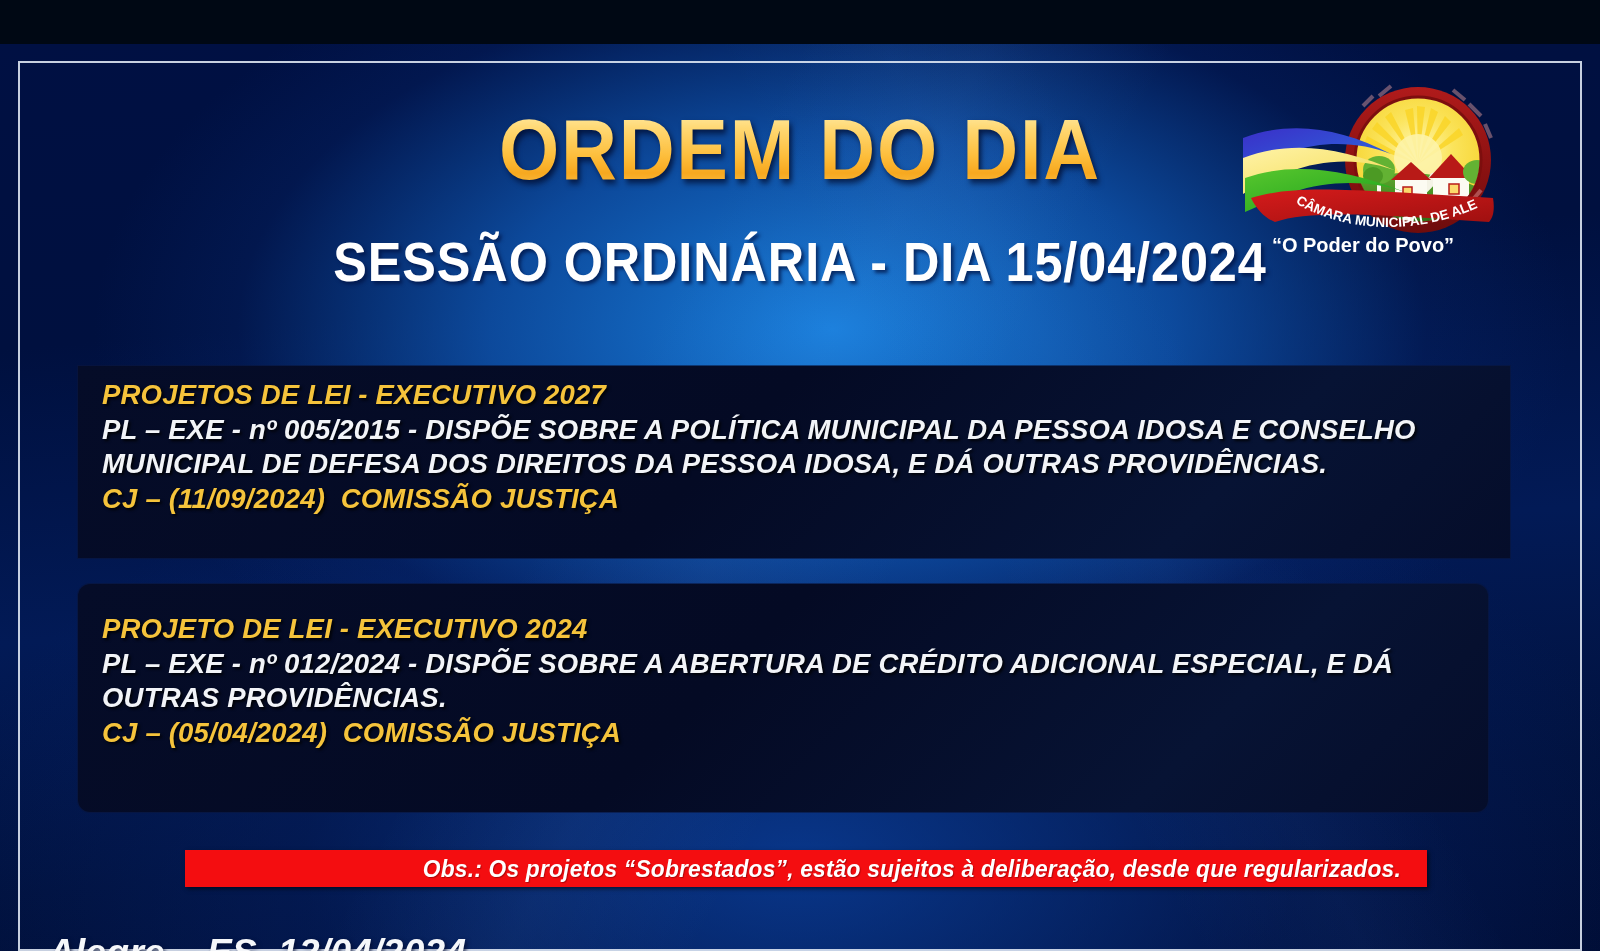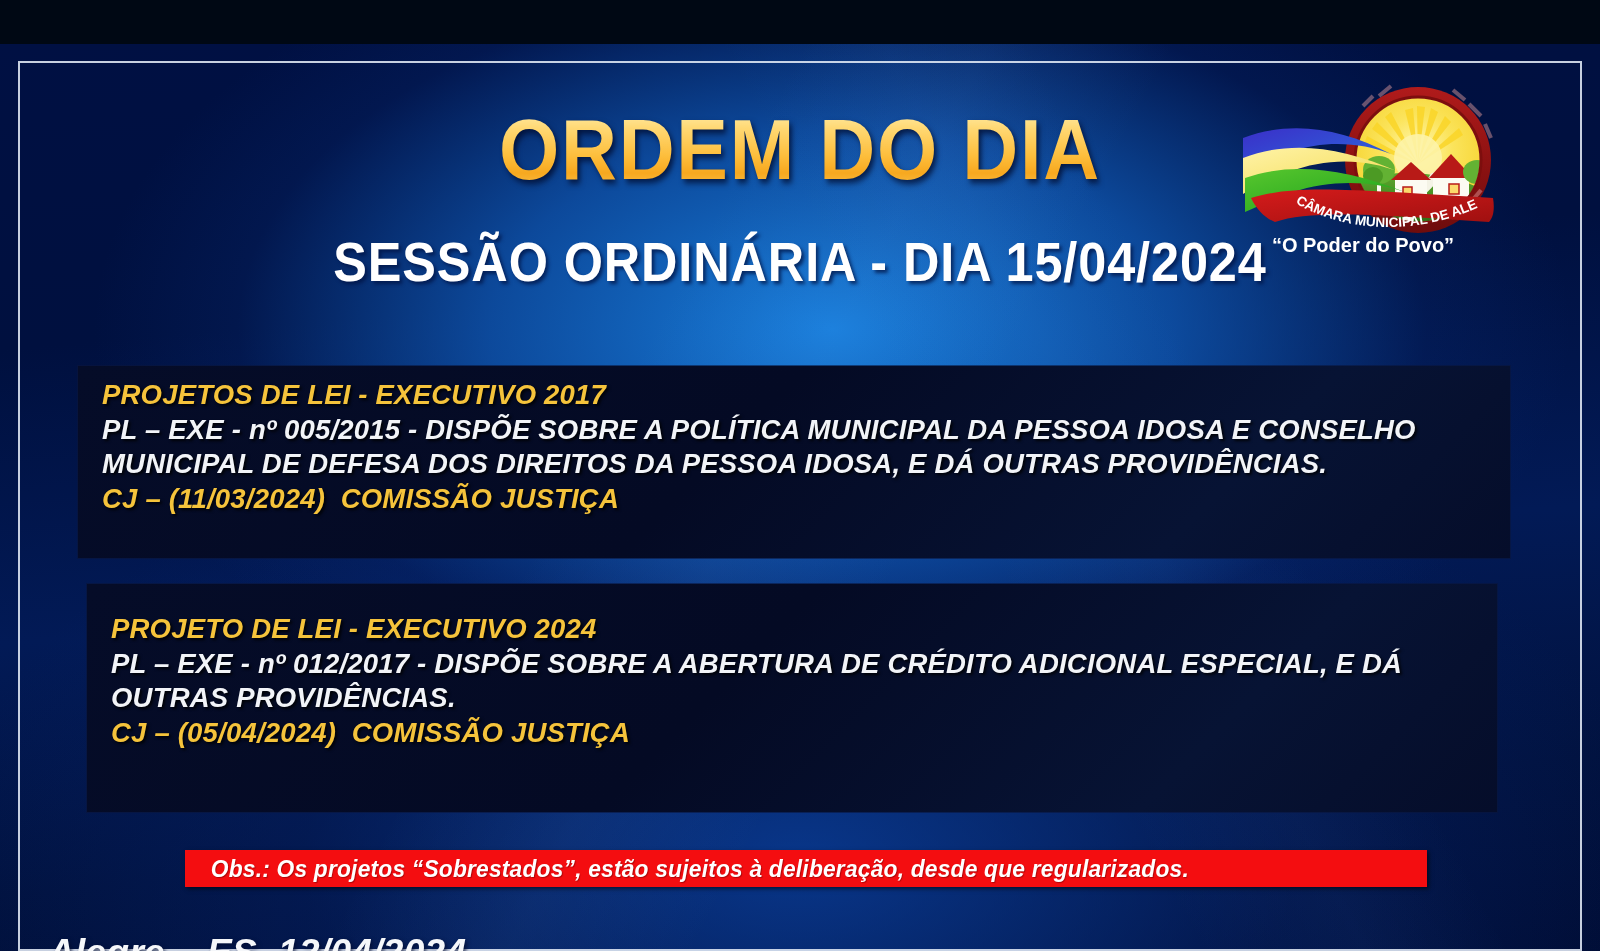--- a/index.html
+++ b/index.html
@@ -72,21 +72,21 @@
     text-shadow: 3px 3px 4px rgba(0,20,70,0.75);
   }
 
   
   .panel {
     position: absolute;
     background: linear-gradient(135deg, #050c28 0%, #040a24 45%, #071334 78%, #050d2a 100%);
     box-shadow: 0 0 0 1px rgba(10,22,60,0.6);
   }
   #panel-1 { left: 78px; top: 322px; width: 1432px; height: 192px; }
-  #panel-2 { left: 87px; top: 540px; width: 1410px; height: 228px; }
+  #panel-2 { left: 78px; top: 540px; width: 1410px; height: 228px; border-radius: 12px; }
 
   .panel-inner { padding: 12px 0 0 24px; }
 
   .line {
     font-size: 27.5px;
     font-weight: 700;
     font-style: italic;
     line-height: 1.26;
     letter-spacing: 0.2px;
     text-shadow: 2px 2px 3px rgba(0,0,0,0.85);
@@ -98,21 +98,21 @@
   
   .obs-banner {
     position: absolute;
     left: 185px;
     top: 806px;
     width: 1242px;
     height: 37px;
     background: #F40D10;
     display: flex;
     align-items: center;
-    justify-content: flex-start;
+    justify-content: flex-end;
     box-shadow: 2px 2px 4px rgba(0,0,0,0.55);
   }
   .obs-text {
     color: #FFFFFF;
     font-size: 24px;
     font-weight: 700;
     font-style: italic;
     letter-spacing: 0.2px;
     transform: scaleX(0.95);
     white-space: nowrap;
@@ -258,30 +258,30 @@
       <text font-family="Liberation Sans, sans-serif" font-size="13.5" font-weight="700" fill="#FFFFFF">
         <textPath href="#ribbonPath" startOffset="6%">CÂMARA MUNICIPAL DE ALEGRE - ES</textPath>
       </text>
 
       <text x="150" y="172" text-anchor="middle" font-family="Liberation Sans, sans-serif" font-size="20" font-weight="700" fill="#FFFFFF">“O Poder do Povo”</text>
     </svg>
   </div>
 
   <div class="panel" id="panel-1">
     <div class="panel-inner">
-      <div class="line gold">PROJETOS DE LEI - EXECUTIVO 2017</div>
+      <div class="line gold">PROJETOS DE LEI - EXECUTIVO 2027</div>
       <div class="line white">PL – EXE - nº 005/2015 - DISPÕE SOBRE A POLÍTICA MUNICIPAL DA PESSOA IDOSA E CONSELHO MUNICIPAL DE DEFESA DOS DIREITOS DA PESSOA IDOSA, E DÁ OUTRAS PROVIDÊNCIAS.</div>
-      <div class="line gold">CJ – (11/03/2024)  COMISSÃO JUSTIÇA</div>
+      <div class="line gold">CJ – (11/09/2024)  COMISSÃO JUSTIÇA</div>
     </div>
   </div>
 
   <div class="panel" id="panel-2">
     <div class="panel-inner" style="padding-top:28px;">
       <div class="line gold">PROJETO DE LEI - EXECUTIVO 2024</div>
-      <div class="line white">PL – EXE - nº 012/2017 - DISPÕE SOBRE A ABERTURA DE CRÉDITO ADICIONAL ESPECIAL, E DÁ OUTRAS PROVIDÊNCIAS.</div>
+      <div class="line white">PL – EXE - nº 012/2024 - DISPÕE SOBRE A ABERTURA DE CRÉDITO ADICIONAL ESPECIAL, E DÁ OUTRAS PROVIDÊNCIAS.</div>
       <div class="line gold">CJ – (05/04/2024)  COMISSÃO JUSTIÇA</div>
     </div>
   </div>
 
   <div class="obs-banner">
     <span class="obs-text">Obs.: Os projetos “Sobrestados”, estão sujeitos à deliberação, desde que regularizados.</span>
   </div>
 
   <div class="footer-place">Alegre – ES, 12/04/2024</div>
 </div>

